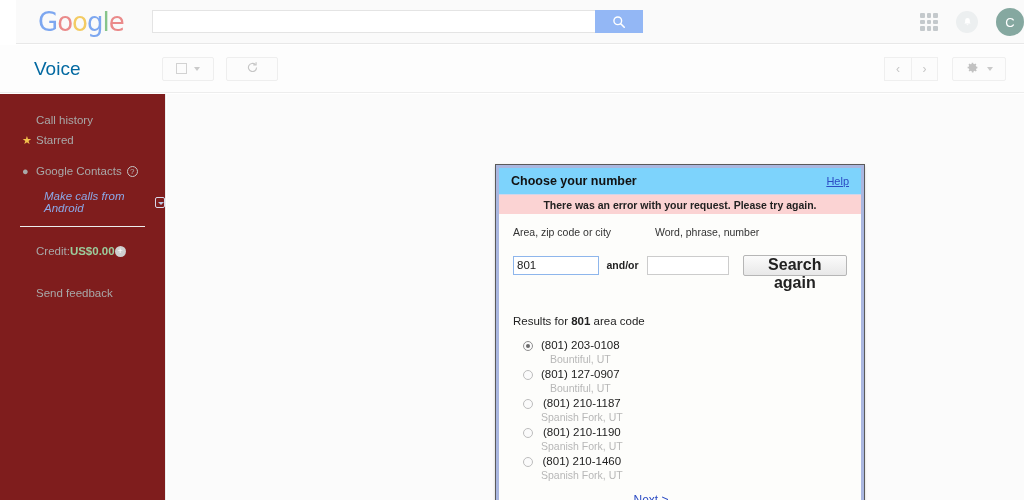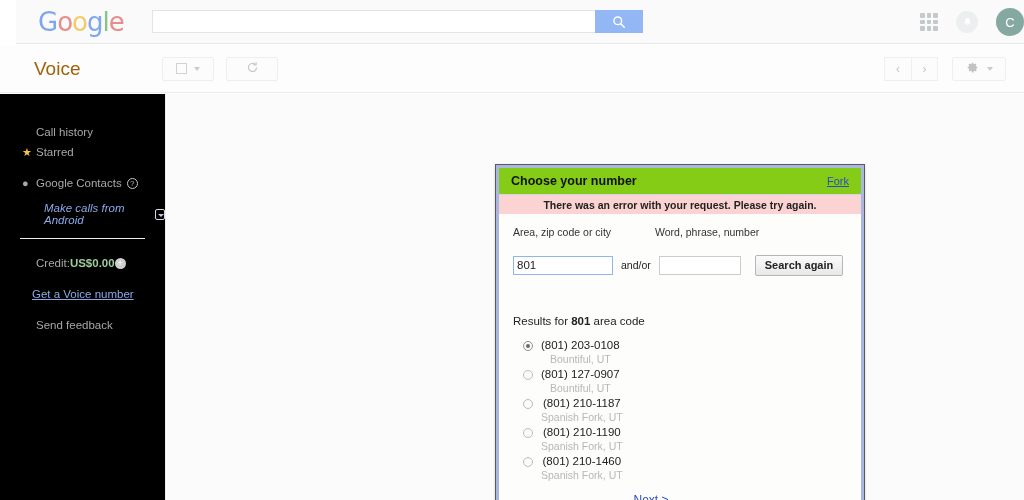--- a/index.html
+++ b/index.html
@@ -56,21 +56,21 @@
     font-size:13px; cursor:pointer; user-select:none;
   }
 
   
   .vbar{
     position:absolute; left:0; top:45px; width:1024px; height:48px;
     background:#fdfdfd; border-bottom:1px solid #ededed;
     display:flex; align-items:center;
   }
   .vlogo{
-    margin-left:34px; width:128px; color:#a16207; font-size:19px;
+    margin-left:34px; width:128px; color:#0369a1; font-size:19px;
     user-select:none;
   }
   .tb-btn{
     height:24px; background:#fcfcfc; border:1px solid #eeeeee; border-radius:2px;
     display:flex; align-items:center; justify-content:center; cursor:pointer;
     color:#c8c8c8;
   }
   .tb-select{ width:52px; gap:7px; }
   .tb-refresh{ width:52px; margin-left:12px; }
   .cbox{ width:11px;height:11px;border:1.5px solid #d2d2d2; display:block; }
@@ -87,22 +87,22 @@
   }
   .pager div:first-child{ border-right:none; }
   .gearbtn{
     width:54px;height:24px;background:#fcfcfc;border:1px solid #efefef;border-radius:2px;
     display:flex;align-items:center;justify-content:center;gap:8px;cursor:pointer;color:#c2c2c2;
   }
 
   
   .sidebar{
     position:absolute; left:0; top:94px; width:166px; height:406px;
-    background:#000000; border-right:1px solid #ececec;
-    padding-top:28px; font-size:11.5px; color:#a8a8a8;
+    background:#7f1d1d; border-right:1px solid #ececec;
+    padding-top:16px; font-size:11.5px; color:#a8a8a8;
   }
   .side-item{ height:20px; display:flex; align-items:center;
     padding-left:36px; cursor:pointer; margin-bottom:0; }
   .side-item.ind{ padding-left:22px; }
   .side-item .ic{ width:14px; display:inline-block; }
   .side-gap{ height:11px; }
   .star{ color:#f2c14e; font-size:11px; }
   .person{ color:#a9a9a9; font-size:11px; }
   .qmark{
     display:inline-block;width:11px;height:11px;border:1px solid #c6c6c6;
@@ -137,21 +137,21 @@
   
   .dialog{
     position:absolute; left:329px; top:71px; width:368px; height:373px;
     background:#fdfdfb;
     border:3px solid #aab7e0;
     outline:1px solid #5a5a5a;
     box-shadow:0 1px 3px rgba(0,0,0,.35);
     font-size:11.5px; color:#222;
   }
   .dlg-head{
-    height:27px; background:#84cc16; border-bottom:1px solid #cfd5ea;
+    height:27px; background:#7dd3fc; border-bottom:1px solid #cfd5ea;
     display:flex; align-items:center; justify-content:space-between;
     padding:0 12px;
   }
   .dlg-title{ font-size:12.5px; font-weight:bold; color:#111; }
   .dlg-help{ color:#2b4bc4; text-decoration:underline; font-size:11px; cursor:pointer; }
   .dlg-error{
     height:19px; background:#fbd3d3; display:flex; align-items:center;
     justify-content:center; font-size:10.5px; font-weight:bold; color:#222;
   }
   .dlg-body{ padding:12px 14px 0 14px; }
@@ -160,28 +160,28 @@
   .lbl-a{ width:142px; }
   .lbl-b{ margin-left:0px; }
   .field-row{ display:flex; align-items:center; }
   .inp{
     height:19px; border:1px solid #a8c7f0; background:#fff; font-size:11px;
     padding:0 3px; outline:none; font-family:"Liberation Sans", sans-serif; color:#222;
   }
   .inp-a-box{ position:relative; width:100px; height:19px;
     border:1px solid #8eb6ec; background:#fff; display:flex; align-items:center;
     padding-left:3px; }
-  .andor{ margin:17px 8px; font-size:10.5px; font-weight:normal; color:#222; }
+  .andor{ margin:17px 8px; font-size:10.5px; font-weight:bold; color:#222; }
   .inp-b{ width:82px; border:1px solid #ccc; }
   .btn{
     border:1px solid #b6b6b6; border-radius:2px; cursor:pointer;
     background:linear-gradient(#fbfbfb,#e8e8e8);
     font-family:"Liberation Sans", sans-serif; color:#222;
   }
-  .search-again{ margin-left:14px; height:21px; padding:0 9px; font-size:11px; font-weight:bold; }
+  .search-again{ margin-left:14px; height:21px; padding:0 9px; font-size:16px; font-weight:bold; }
 
   .results-title{ margin-top:27px; font-size:11.5px; color:#222; }
   .results-title b{ font-weight:bold; }
   .results{ margin-top:11px;text-align:center; }
   .res-row{ display:flex; align-items:flex-start; cursor:pointer; margin-bottom:1px; }
   .radio{
     width:10px;height:10px;border-radius:50%;border:1px solid #bdbdbd;
     background:#fbfbfb; margin:3px 8px 0 10px; flex:none; position:relative;
   }
   .radio.on{ border-color:#8f8f8f; }
@@ -299,38 +299,35 @@
   <div class="divider"></div>
 
   <div class="credit-row">
     <span>Credit:</span>
     <span class="credit-amt">US$0.00</span>
     <span class="plus">+</span>
   </div>
 
   <div class="side-gap"></div>
 
-  <div class="side-item side-link">
-    <span>Get a Voice number</span>
-  </div>
 
   <div class="side-gap"></div>
 
   <div class="side-item">
     <span>Send feedback</span>
   </div>
 </div>
 
 <div class="main">
 
   <div class="dialog">
 
     <div class="dlg-head">
       <div class="dlg-title">Choose your number</div>
-      <div class="dlg-help">Fork</div>
+      <div class="dlg-help">Help</div>
     </div>
 
     <div class="dlg-error">There was an error with your request. Please try again.</div>
 
     <div class="dlg-body">
 
       <div class="field-labels">
         <div class="lbl-a">Area, zip code or city</div>
         <div class="lbl-b">Word, phrase, number</div>
       </div>

